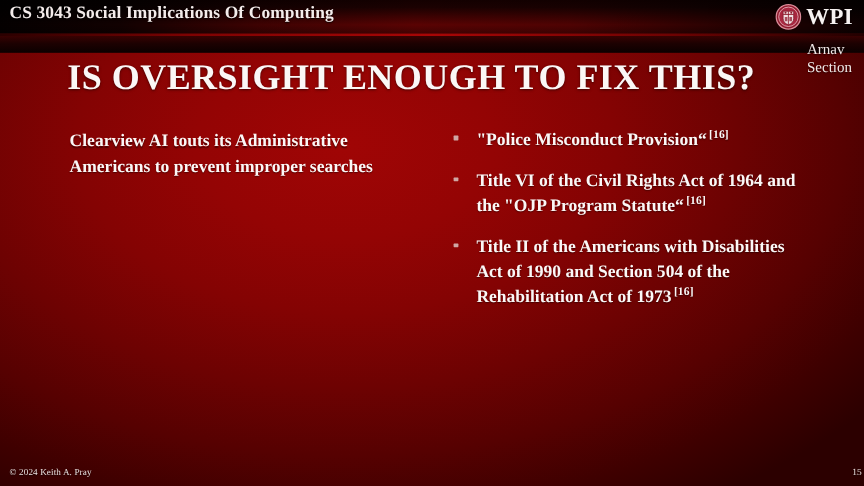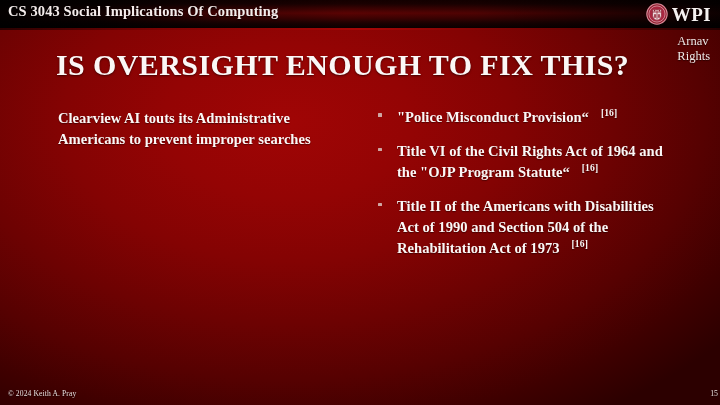--- a/index.html
+++ b/index.html
@@ -22,21 +22,21 @@
         #6d0202 58%,
         #560101 74%,
         #3e0000 88%,
         #2c0000 100%),
       #2c0000;
   }
 
   
   #header-bar {
     position:absolute; left:0; top:0;
-    width:720px; height:28px;
+    width:720px; height:44px;
     background:
       linear-gradient(to bottom,
         #140000 0%,
         #1b0101 14%,
         #3a0202 30%,
         #5a0303 47%,
         #400202 64%,
         #1d0101 82%,
         #0b0000 100%);
     overflow:hidden;
@@ -136,21 +136,21 @@
     position:absolute; left:3px; top:7px;
     width:3.5px; height:3.5px;
     background:#cfa7a4;
     border-radius:0.5px;
   }
   .cite {
     font-size:0.66em;
     font-weight:bold;
     vertical-align:super;
     letter-spacing:0.1px;
-    margin-left:12px;
+    margin-left:2px;
   }
 
   
   #footer-copyright {
     position:absolute; left:8px; bottom:7px;
     font-size:7.6px;
     color:#e8dedd;
     letter-spacing:0.1px;
     text-shadow:0 1px 1px rgba(0,0,0,0.6);
   }
@@ -186,21 +186,21 @@
         <circle cx="13.4" cy="7.6" r="0.85" fill="#8e1b2d"></circle>
         <path d="M8.0 11.2 h2.2 v3.6 h-2.2 z" fill="#8e1b2d" opacity="0.75"></path>
         <path d="M11.8 11.2 h2.2 v3.6 h-2.2 z" fill="#8e1b2d" opacity="0.75"></path>
       </svg>
     </span>
     <span id="wpi-wordmark">WPI</span>
   </div>
 
   <div id="author-block">
     <div>Arnav</div>
-    <div>Rights</div>
+    <div>Section</div>
   </div>
 
   <h1 id="slide-title">IS OVERSIGHT ENOUGH TO FIX THIS?</h1>
 
   <div id="left-column">Clearview AI touts its Administrative Americans to prevent improper searches</div>
 
   <ul id="bullet-list">
     <li>
       <span class="bullet-marker"></span>
       <span>"Police Misconduct Provision“</span><span class="cite">[16]</span>

